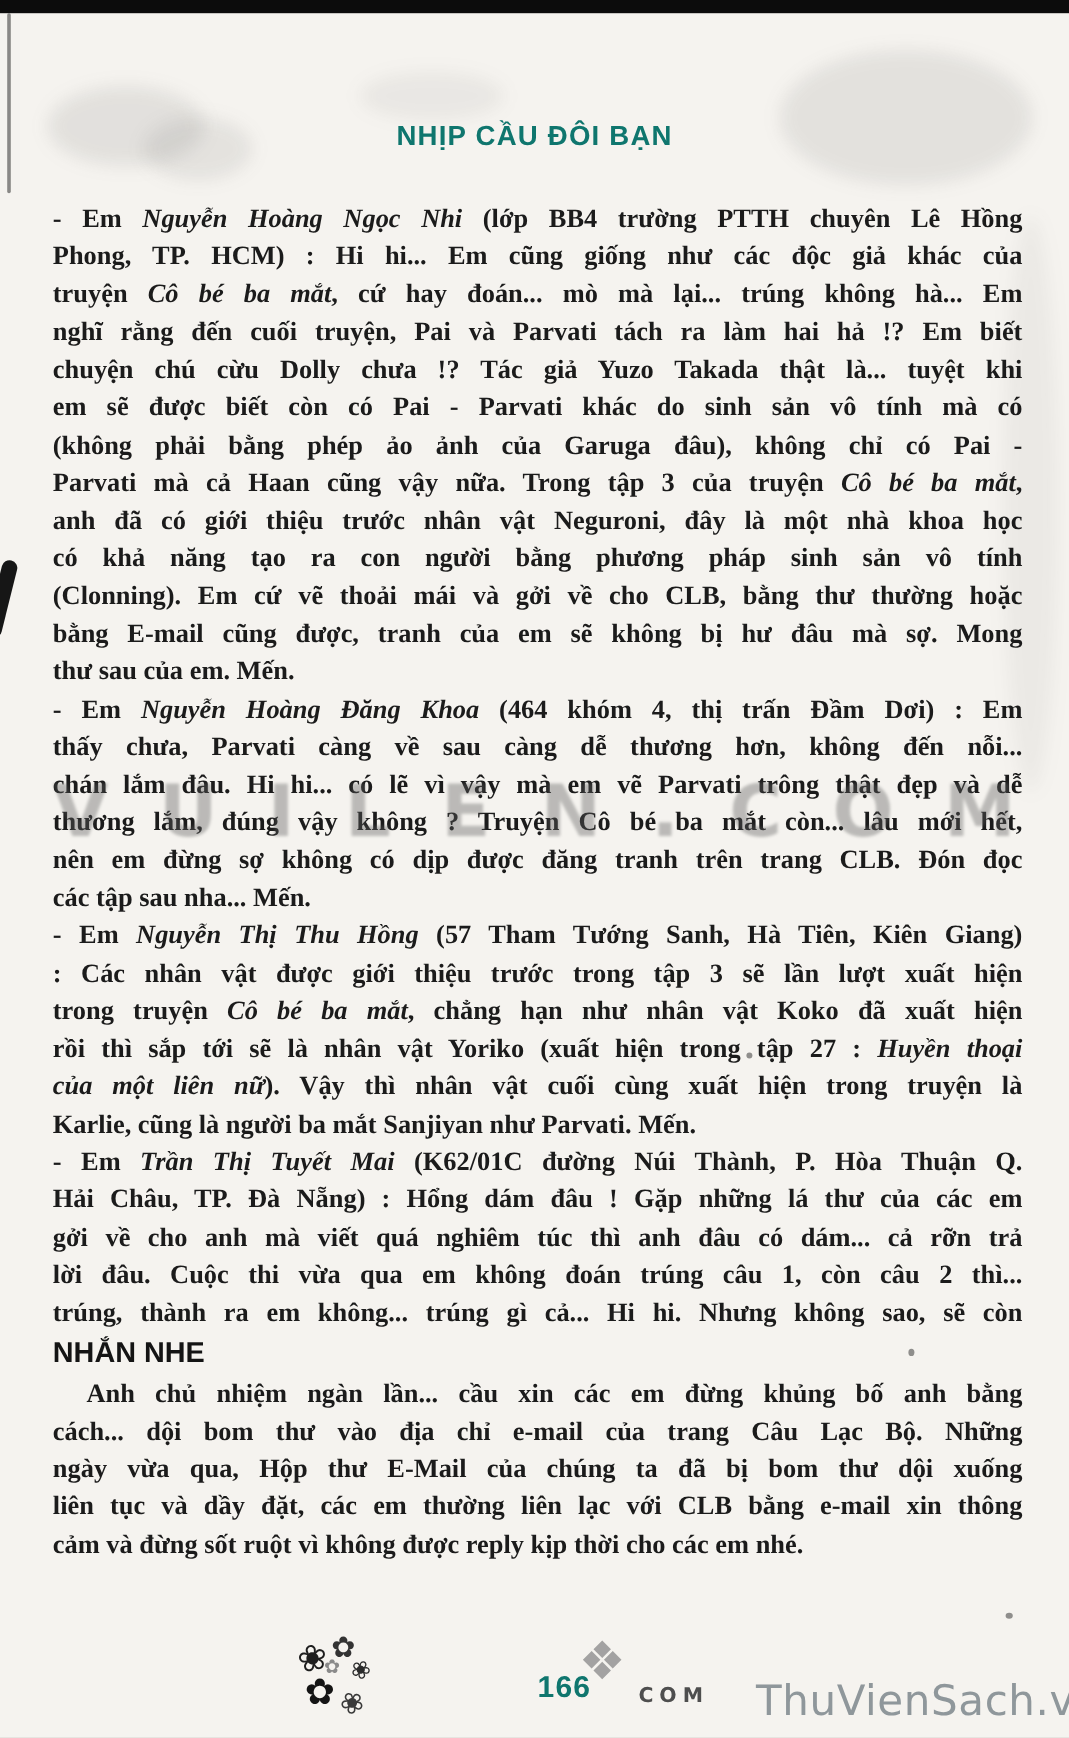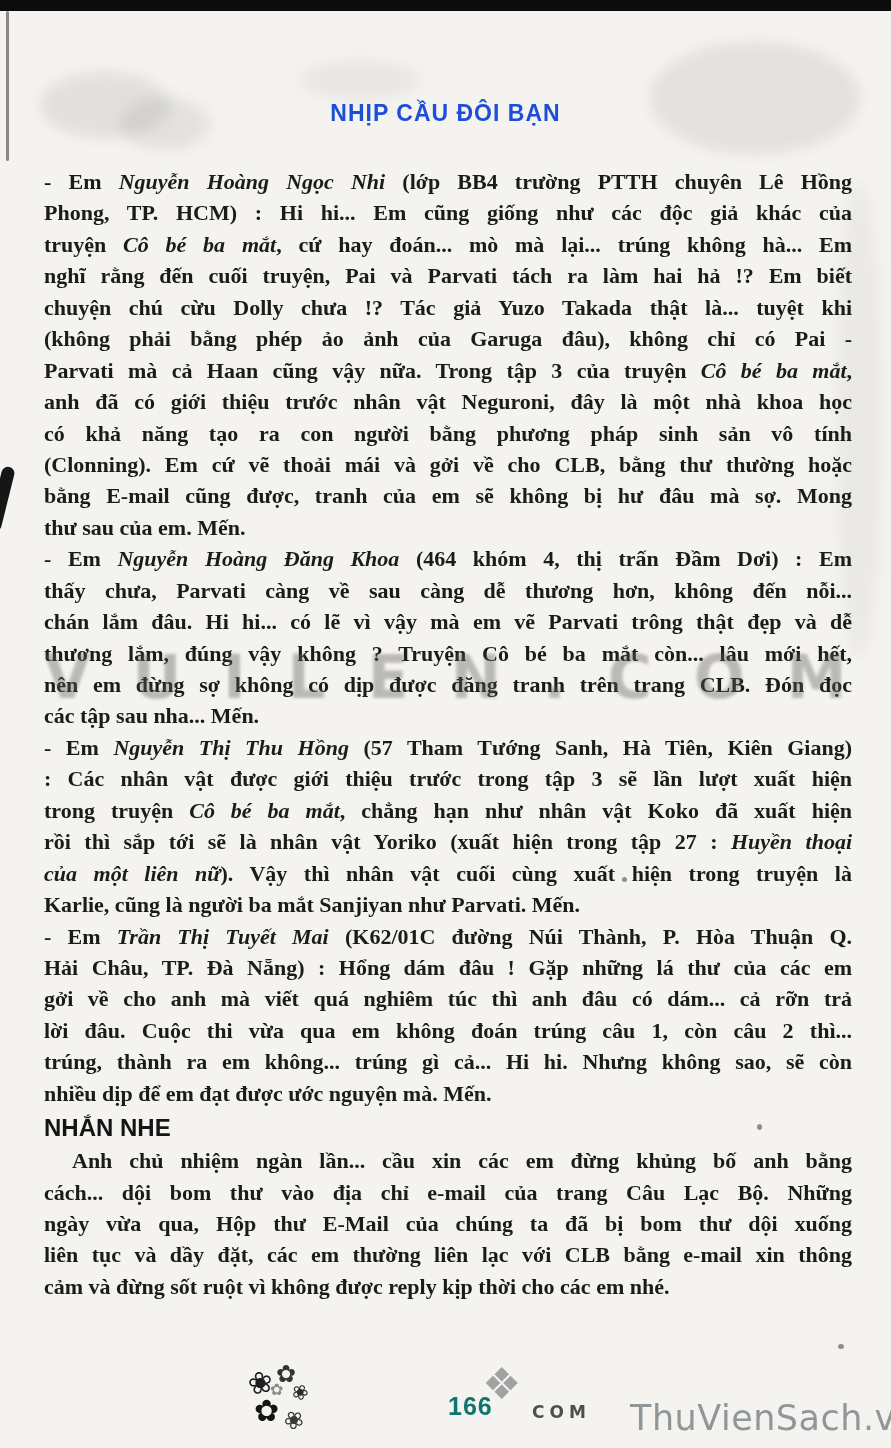--- a/index.html
+++ b/index.html
@@ -18,21 +18,21 @@
   .blob.b5 { left:300px; top:60px; width:120px; height:40px; background:rgba(90,90,90,.07); }
   .slash { position:absolute; left:-5px; top:466px; width:13px; height:66px; background:#161616; transform:rotate(14deg); border-radius:7px; }
   .speck { position:absolute; background:rgba(20,20,20,.45); border-radius:50%; }
   .speck.s1 { left:622px; top:877px; width:5px; height:5px; }
   .speck.s2 { left:757px; top:1124px; width:5px; height:6px; }
   .speck.s3 { left:838px; top:1344px; width:6px; height:5px; }
 
   .title {
     position:absolute; top:100px; left:0; width:100%; text-align:center;
     font-family:"Liberation Sans", sans-serif; font-weight:700; font-size:23px;
-    letter-spacing:1px; color:#1d4ed8;
+    letter-spacing:1px; color:#0f766e;
   }
   .body { position:absolute; top:166px; left:44px; width:808px; }
   .line {
     height:31.45px; line-height:31.45px; font-size:22px; font-weight:700;
     text-align:justify; text-align-last:justify; white-space:nowrap; overflow:visible;
   }
   .line.last { text-align-last:left; }
   .line.ind { text-indent:28px; }
   .line .it { font-style:italic; }
   .note-head {
@@ -94,20 +94,21 @@
 
   <div class="title">NHỊP CẦU ĐÔI BẠN</div>
 
   <div class="body">
     <div id="letters">
         <div class="line"><span>- Em </span><span class="it">Nguyễn Hoàng Ngọc Nhi</span><span> (lớp BB4 trường PTTH chuyên Lê Hồng</span></div>
         <div class="line"><span>Phong, TP. HCM) : Hi hi... Em cũng giống như các độc giả khác của</span></div>
         <div class="line"><span>truyện </span><span class="it">Cô bé ba mắt</span><span>, cứ hay đoán... mò mà lại... trúng không hà... Em</span></div>
         <div class="line"><span>nghĩ rằng đến cuối truyện, Pai và Parvati tách ra làm hai hả !? Em biết</span></div>
         <div class="line"><span>chuyện chú cừu Dolly chưa !? Tác giả Yuzo Takada thật là... tuyệt khi</span></div>
+        <div class="line"><span>em sẽ được biết còn có Pai - Parvati khác do sinh sản vô tính mà có</span></div>
         <div class="line"><span>(không phải bằng phép ảo ảnh của Garuga đâu), không chỉ có Pai -</span></div>
         <div class="line"><span>Parvati mà cả Haan cũng vậy nữa. Trong tập 3 của truyện </span><span class="it">Cô bé ba mắt</span><span>,</span></div>
         <div class="line"><span>anh đã có giới thiệu trước nhân vật Neguroni, đây là một nhà khoa học</span></div>
         <div class="line"><span>có khả năng tạo ra con người bằng phương pháp sinh sản vô tính</span></div>
         <div class="line"><span>(Clonning). Em cứ vẽ thoải mái và gởi về cho CLB, bằng thư thường hoặc</span></div>
         <div class="line"><span>bằng E-mail cũng được, tranh của em sẽ không bị hư đâu mà sợ. Mong</span></div>
         <div class="line last"><span>thư sau của em. Mến.</span></div>
         <div class="line"><span>- Em </span><span class="it">Nguyễn Hoàng Đăng Khoa</span><span> (464 khóm 4, thị trấn Đầm Dơi) : Em</span></div>
         <div class="line"><span>thấy chưa, Parvati càng về sau càng dễ thương hơn, không đến nỗi...</span></div>
         <div class="line"><span>chán lắm đâu. Hi hi... có lẽ vì vậy mà em vẽ Parvati trông thật đẹp và dễ</span></div>
@@ -118,21 +119,20 @@
         <div class="line"><span>: Các nhân vật được giới thiệu trước trong tập 3 sẽ lần lượt xuất hiện</span></div>
         <div class="line"><span>trong truyện </span><span class="it">Cô bé ba mắt</span><span>, chẳng hạn như nhân vật Koko đã xuất hiện</span></div>
         <div class="line"><span>rồi thì sắp tới sẽ là nhân vật Yoriko (xuất hiện trong tập 27 : </span><span class="it">Huyền thoại</span></div>
         <div class="line"><span class="it">của một liên nữ</span><span>). Vậy thì nhân vật cuối cùng xuất hiện trong truyện là</span></div>
         <div class="line last"><span>Karlie, cũng là người ba mắt Sanjiyan như Parvati. Mến.</span></div>
         <div class="line"><span>- Em </span><span class="it">Trần Thị Tuyết Mai</span><span> (K62/01C đường Núi Thành, P. Hòa Thuận Q.</span></div>
         <div class="line"><span>Hải Châu, TP. Đà Nẵng) : Hổng dám đâu ! Gặp những lá thư của các em</span></div>
         <div class="line"><span>gởi về cho anh mà viết quá nghiêm túc thì anh đâu có dám... cả rỡn trả</span></div>
         <div class="line"><span>lời đâu. Cuộc thi vừa qua em không đoán trúng câu 1, còn câu 2 thì...</span></div>
         <div class="line"><span>trúng, thành ra em không... trúng gì cả... Hi hi. Nhưng không sao, sẽ còn</span></div>
-        <div class="line last"><span>nhiều dịp để em đạt được ước nguyện mà. Mến.</span></div>
       </div>
     <div class="note-head">NHẮN NHE</div>
     <div id="note-lines">
         <div class="line ind"><span>Anh chủ nhiệm ngàn lần... cầu xin các em đừng khủng bố anh bằng</span></div>
         <div class="line"><span>cách... dội bom thư vào địa chỉ e-mail của trang Câu Lạc Bộ. Những</span></div>
         <div class="line"><span>ngày vừa qua, Hộp thư E-Mail của chúng ta đã bị bom thư dội xuống</span></div>
         <div class="line"><span>liên tục và dầy đặt, các em thường liên lạc với CLB bằng e-mail xin thông</span></div>
         <div class="line last"><span>cảm và đừng sốt ruột vì không được reply kịp thời cho các em nhé.</span></div>
       </div>
   </div>

